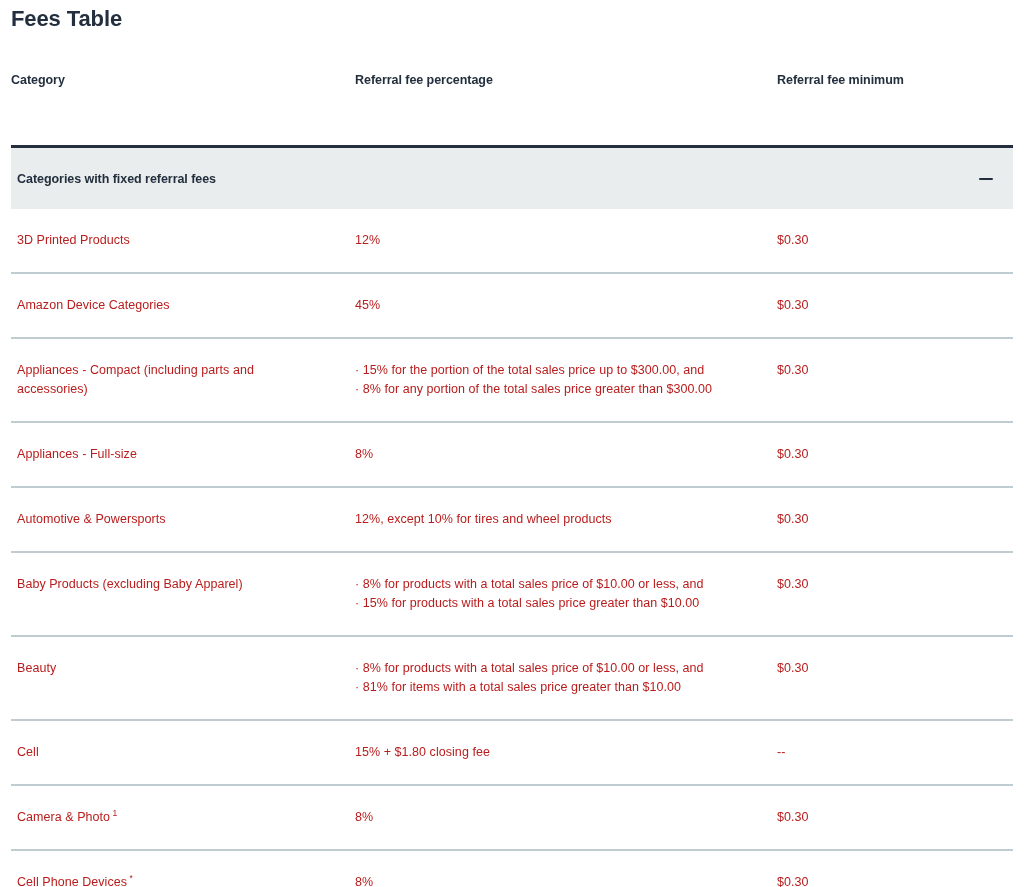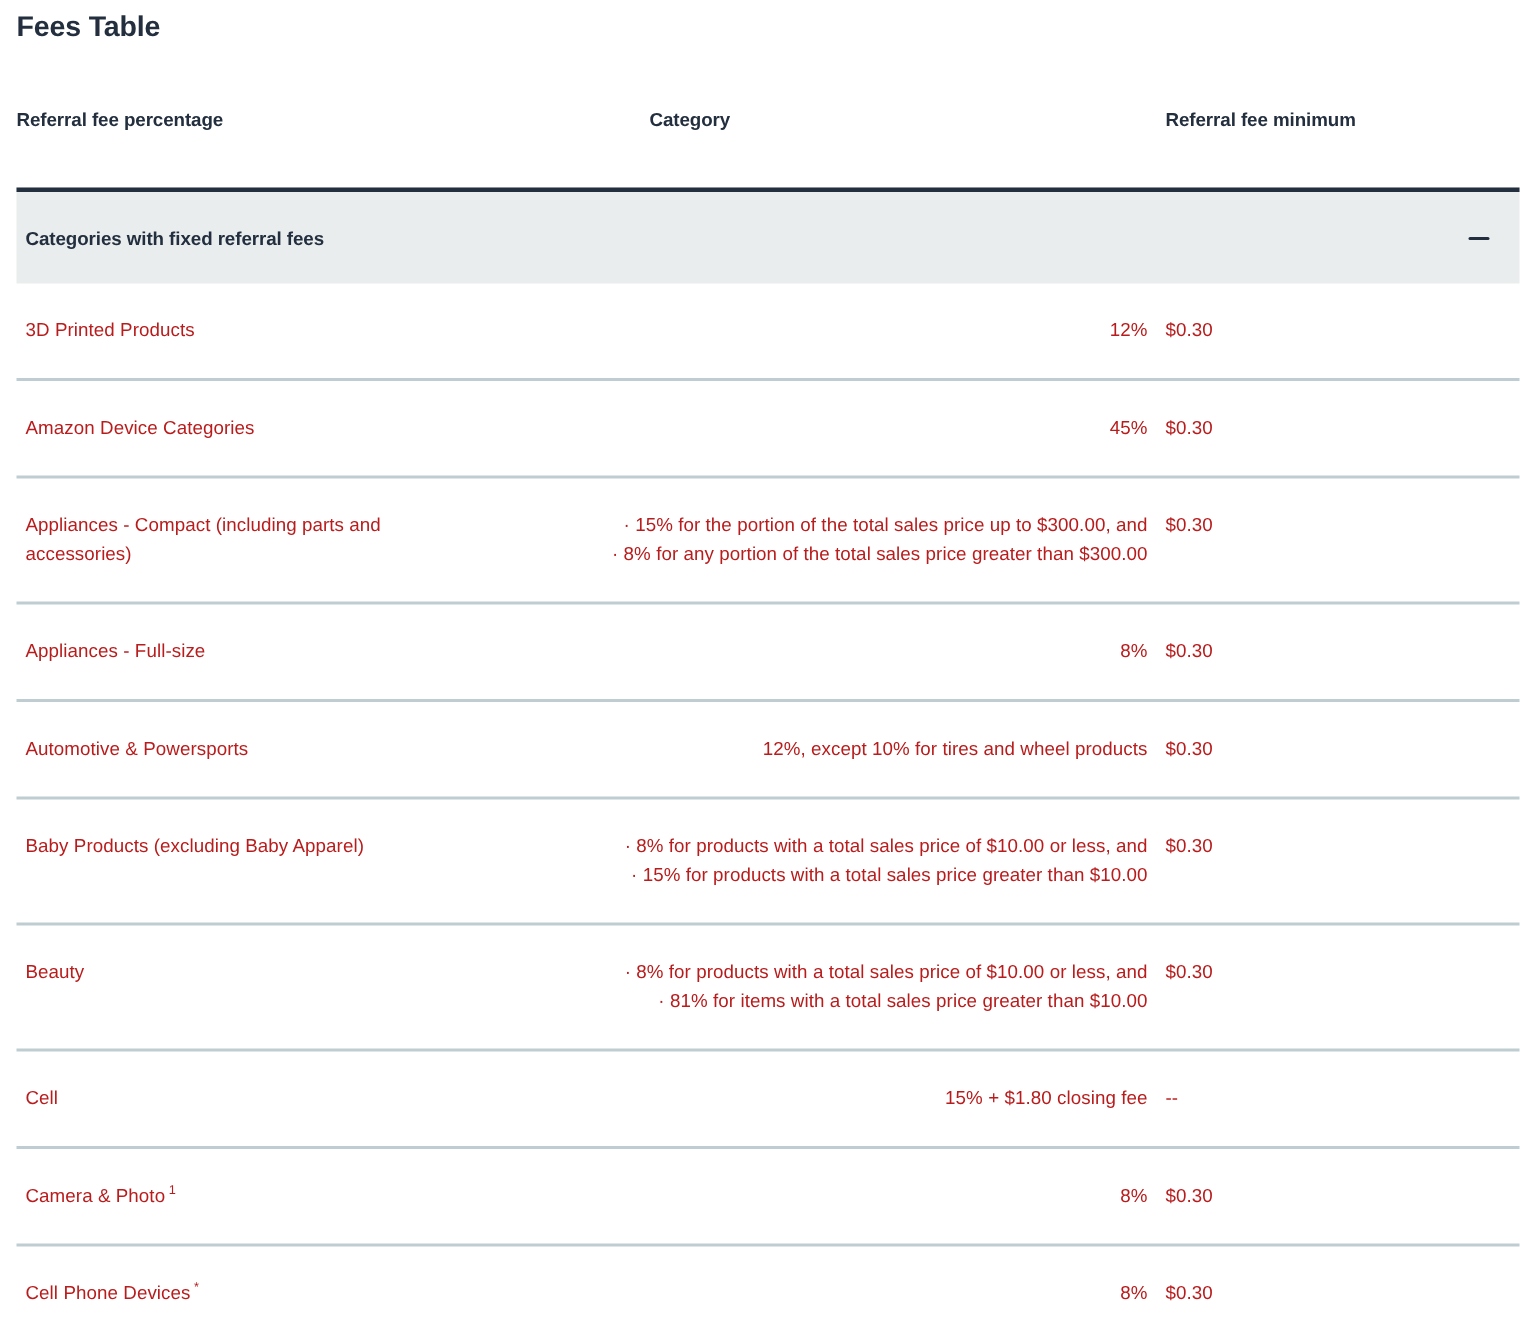--- a/index.html
+++ b/index.html
@@ -18,21 +18,21 @@
   }
   .page {
     position: relative;
     width: 1024px;
     height: 887px;
     box-sizing: border-box;
     padding: 0 11px 0 11px;
   }
   
   .page-title {
-    font-size: 19px;
+    font-size: 22px;
     font-weight: bold;
     color: #232f3e;
     letter-spacing: -0.1px;
     margin: 0;
     padding: 7px 0 0 0;
     line-height: 24px;
   }
 
   
   .col-header-row {
@@ -59,20 +59,21 @@
     position: relative;
     background: #e9edee;
     border-top: 3px solid #232f3e;
     height: 64px;
     box-sizing: border-box;
     display: flex;
     align-items: center;
     padding-left: 6px;
     padding-right: 14px;
     cursor: pointer;
+    margin-top: 20px;
   }
   .section-title {
     font-size: 12.5px;
     font-weight: bold;
     color: #232f3e;
     letter-spacing: -0.05px;
     flex: 1 1 auto;
   }
   .collapse-toggle {
     flex: 0 0 auto;
@@ -104,37 +105,37 @@
   }
   .cell {
     font-size: 12.5px;
     line-height: 19px;
     color: #b91c1c;
     letter-spacing: 0.05px;
   }
   .cell.c1 { width: 344px; flex: 0 0 344px; padding-left: 6px; box-sizing: border-box; padding-right: 70px; }
   .cell.c2 { width: 422px; flex: 0 0 422px; padding-right: 12px; box-sizing: border-box; }
   .cell.c3 { width: 236px; flex: 0 0 236px; box-sizing: border-box; }
-  .cell .line { display: block; white-space: pre; text-align: right; }
+  .cell .line { display: block; white-space: pre; }
   .sup {
     font-size: 8.5px;
     vertical-align: super;
     line-height: 0;
   }
 </style>
 </head>
 <body>
 
 <div class="page">
 
   <h1 class="page-title">Fees Table</h1>
 
   <div class="col-header-row">
+    <div class="col-header col-1">Category</div>
     <div class="col-header col-2">Referral fee percentage</div>
-    <div class="col-header col-1">Category</div>
     <div class="col-header col-3">Referral fee minimum</div>
   </div>
 
   <div class="section-header">
     <div class="section-title">Categories with fixed referral fees</div>
     <div class="collapse-toggle">
       <span class="bar"></span>
     </div>
   </div>
 

